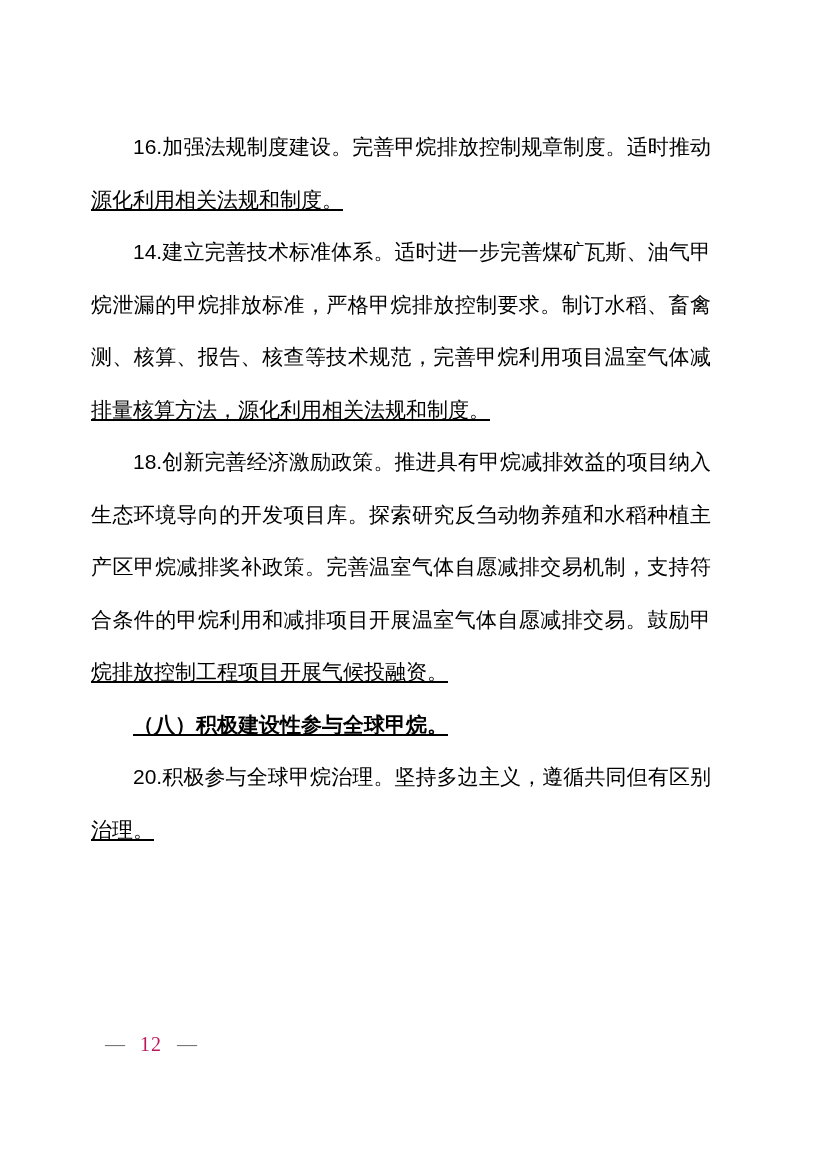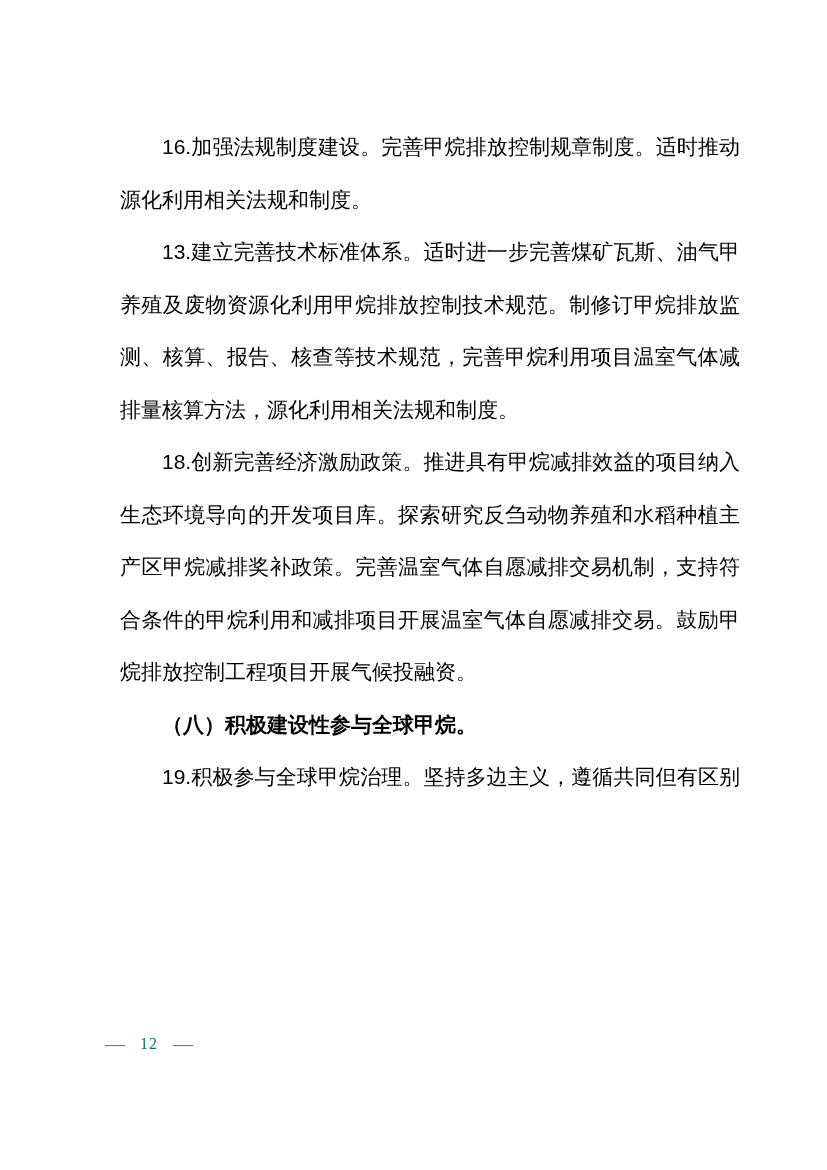--- a/index.html
+++ b/index.html
@@ -10,88 +10,89 @@
   .page {
     position: relative;
     width: 827px;
     height: 1170px;
     background: #ffffff;
     overflow: hidden;
     font-family: "Liberation Sans", sans-serif;
   }
   .doc-body {
     position: absolute;
-    left: 120px;
+    left: 91px;
     top: 121px;
     width: 620px;
     color: #000000;
     font-size: 21px;
   }
   .para { margin: 0; padding: 0; }
   .line {
     height: 52.5px;
     line-height: 52.5px;
     text-align: justify;
     text-align-last: justify;
     overflow: hidden;
   }
   .line.first { text-indent: 42px; }
-  .line.last  { text-align-last: left; }
+  .line.last  { text-align-last: left; text-decoration: underline; }
   .para.heading .line {
     font-weight: 700;
     text-align-last: left;
   }
   .footer {
     position: absolute;
     left: 105px;
     top: 1033px;
     display: flex;
     align-items: center;
     gap: 15px;
     font-family: "Liberation Serif", serif;
   }
   .footer .dash {
     color: #6f6f6f;
     font-size: 20px;
     line-height: 22px;
   }
   .footer .page-num {
-    color: #0f766e;
-    font-size: 16px;
+    color: #be185d;
+    font-size: 20px;
     line-height: 22px;
     letter-spacing: 1px;
   }
 </style>
 </head>
 <body>
 
 <div class="page">
   <div class="doc-body" id="doc-body">
       <div class="para">
         <div class="line first">16.加强法规制度建设。完善甲烷排放控制规章制度。适时推动</div>
         <div class="line last">源化利用相关法规和制度。</div>
       </div>
       <div class="para">
-        <div class="line first">13.建立完善技术标准体系。适时进一步完善煤矿瓦斯、油气甲</div>
-        <div class="line">养殖及废物资源化利用甲烷排放控制技术规范。制修订甲烷排放监</div>
+        <div class="line first">14.建立完善技术标准体系。适时进一步完善煤矿瓦斯、油气甲</div>
+        <div class="line">烷泄漏的甲烷排放标准，严格甲烷排放控制要求。制订水稻、畜禽</div>
         <div class="line">测、核算、报告、核查等技术规范，完善甲烷利用项目温室气体减</div>
         <div class="line last">排量核算方法，源化利用相关法规和制度。</div>
       </div>
       <div class="para">
         <div class="line first">18.创新完善经济激励政策。推进具有甲烷减排效益的项目纳入</div>
         <div class="line">生态环境导向的开发项目库。探索研究反刍动物养殖和水稻种植主</div>
         <div class="line">产区甲烷减排奖补政策。完善温室气体自愿减排交易机制，支持符</div>
         <div class="line">合条件的甲烷利用和减排项目开展温室气体自愿减排交易。鼓励甲</div>
         <div class="line last">烷排放控制工程项目开展气候投融资。</div>
       </div>
       <div class="para heading">
         <div class="line first last">（八）积极建设性参与全球甲烷。</div>
       </div>
       <div class="para">
-        <div class="line first">19.积极参与全球甲烷治理。坚持多边主义，遵循共同但有区别</div>
+        <div class="line first">20.积极参与全球甲烷治理。坚持多边主义，遵循共同但有区别</div>
+        <div class="line last">治理。</div>
       </div>
     </div>
   <div class="footer">
     <span class="dash">—</span>
     <span class="page-num">12</span>
     <span class="dash">—</span>
   </div>
 </div>
 
 </body></html>

